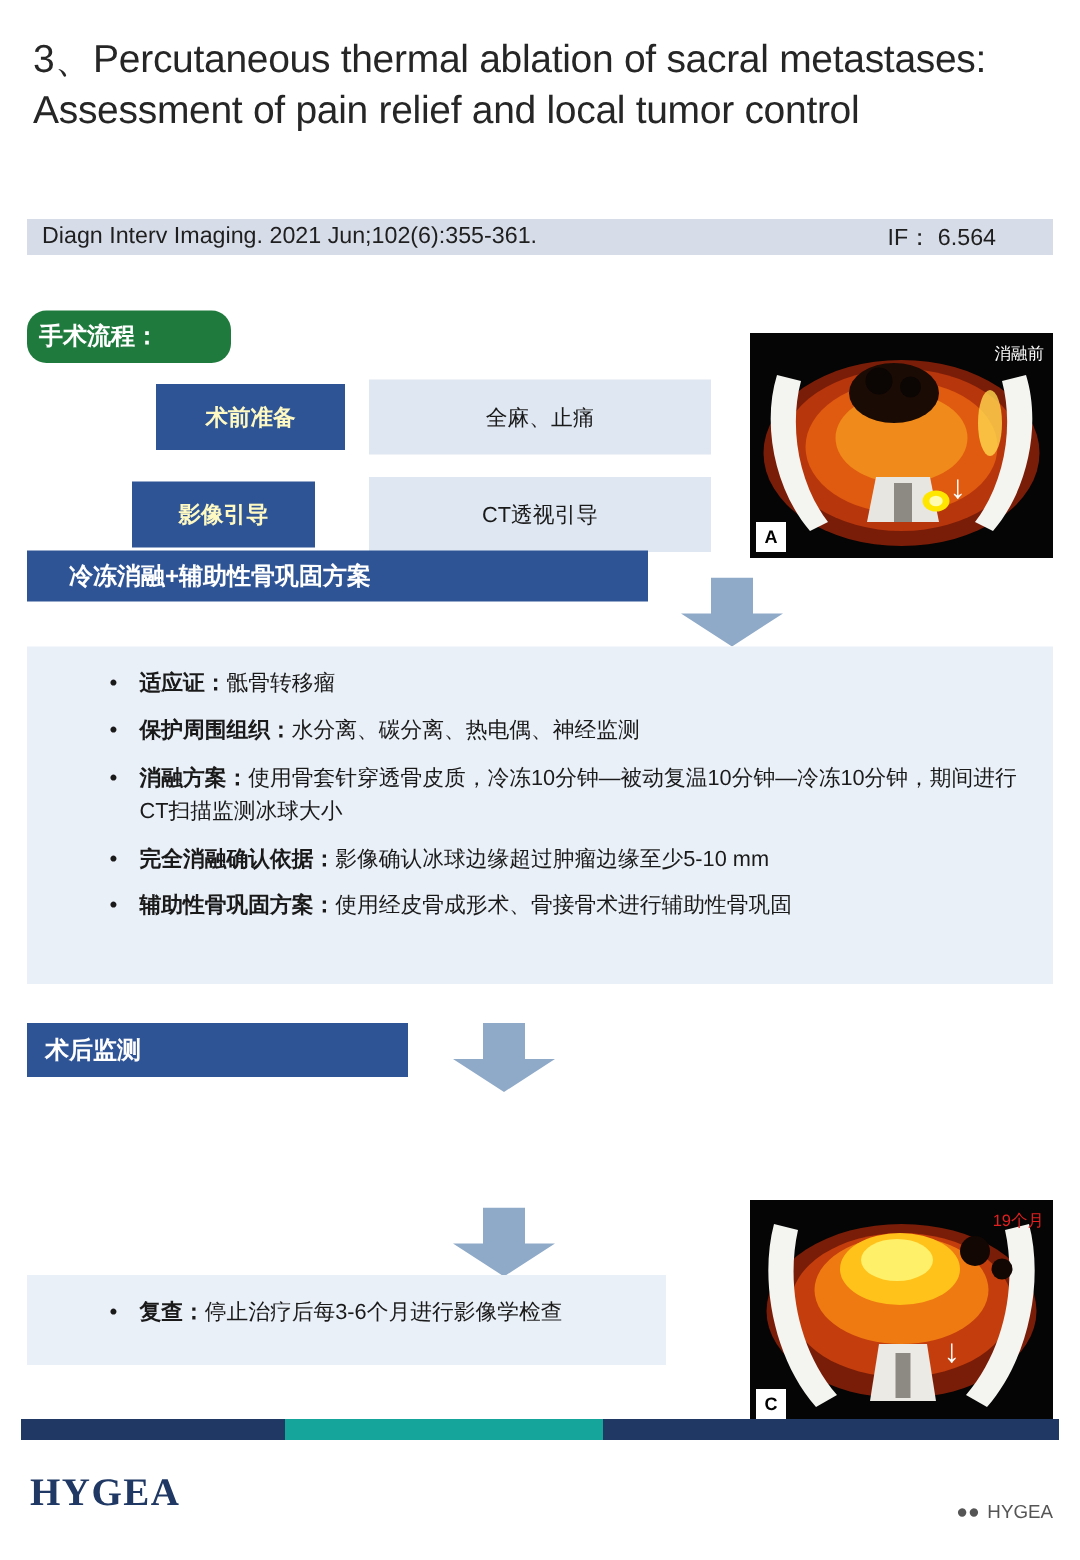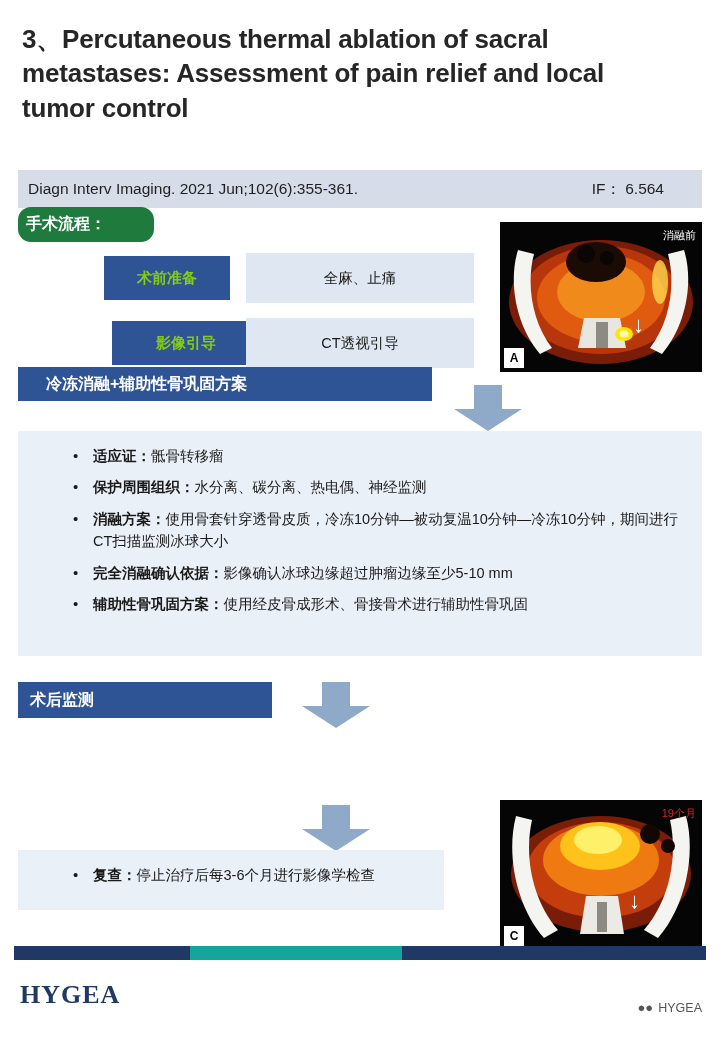--- a/index.html
+++ b/index.html
@@ -24,35 +24,34 @@
 
   
   .title {
     position: absolute;
     left: 22px;
     top: 22px;
     width: 640px;
     font-size: 26px;
     line-height: 1.32;
     color: #262626;
-    font-weight: 700;
+    font-weight: 400;
     letter-spacing: -0.2px;
   }
 
   
   .journal-bar {
     position: absolute;
     left: 18px;
     top: 146px;
     width: 684px;
-    height: 38px;
+    height: 24px;
     background: #d6dce8;
     display: flex;
     align-items: center;
-    margin-top: 24px;
   }
   .journal-text {
     font-size: 15.5px;
     color: #1f1f1f;
     padding-left: 10px;
   }
   .journal-if {
     position: absolute;
     right: 38px;
     font-size: 15.5px;
@@ -74,29 +73,29 @@
     align-items: center;
     padding-left: 8px;
     box-sizing: border-box;
     border-radius: 13px;
   }
 
   
   .blue-label {
     position: absolute;
     background: #2f5496;
-    color: #84cc16;
+    color: #fef9c3;
     font-size: 15px;
     font-weight: bold;
     display: flex;
     align-items: center;
     justify-content: center;
   }
   #lbl-prep { left: 104px; top: 256px; width: 126px; height: 44px; }
-  #lbl-guide { left: 112px; top: 321px; width: 148px; height: 44px; }
+  #lbl-guide { left: 88px; top: 321px; width: 122px; height: 44px; }
 
   .pale-box {
     position: absolute;
     background: #dfe7f2;
     color: #1a1a1a;
     font-size: 14.5px;
     display: flex;
     align-items: center;
     justify-content: center;
     text-align: left;

